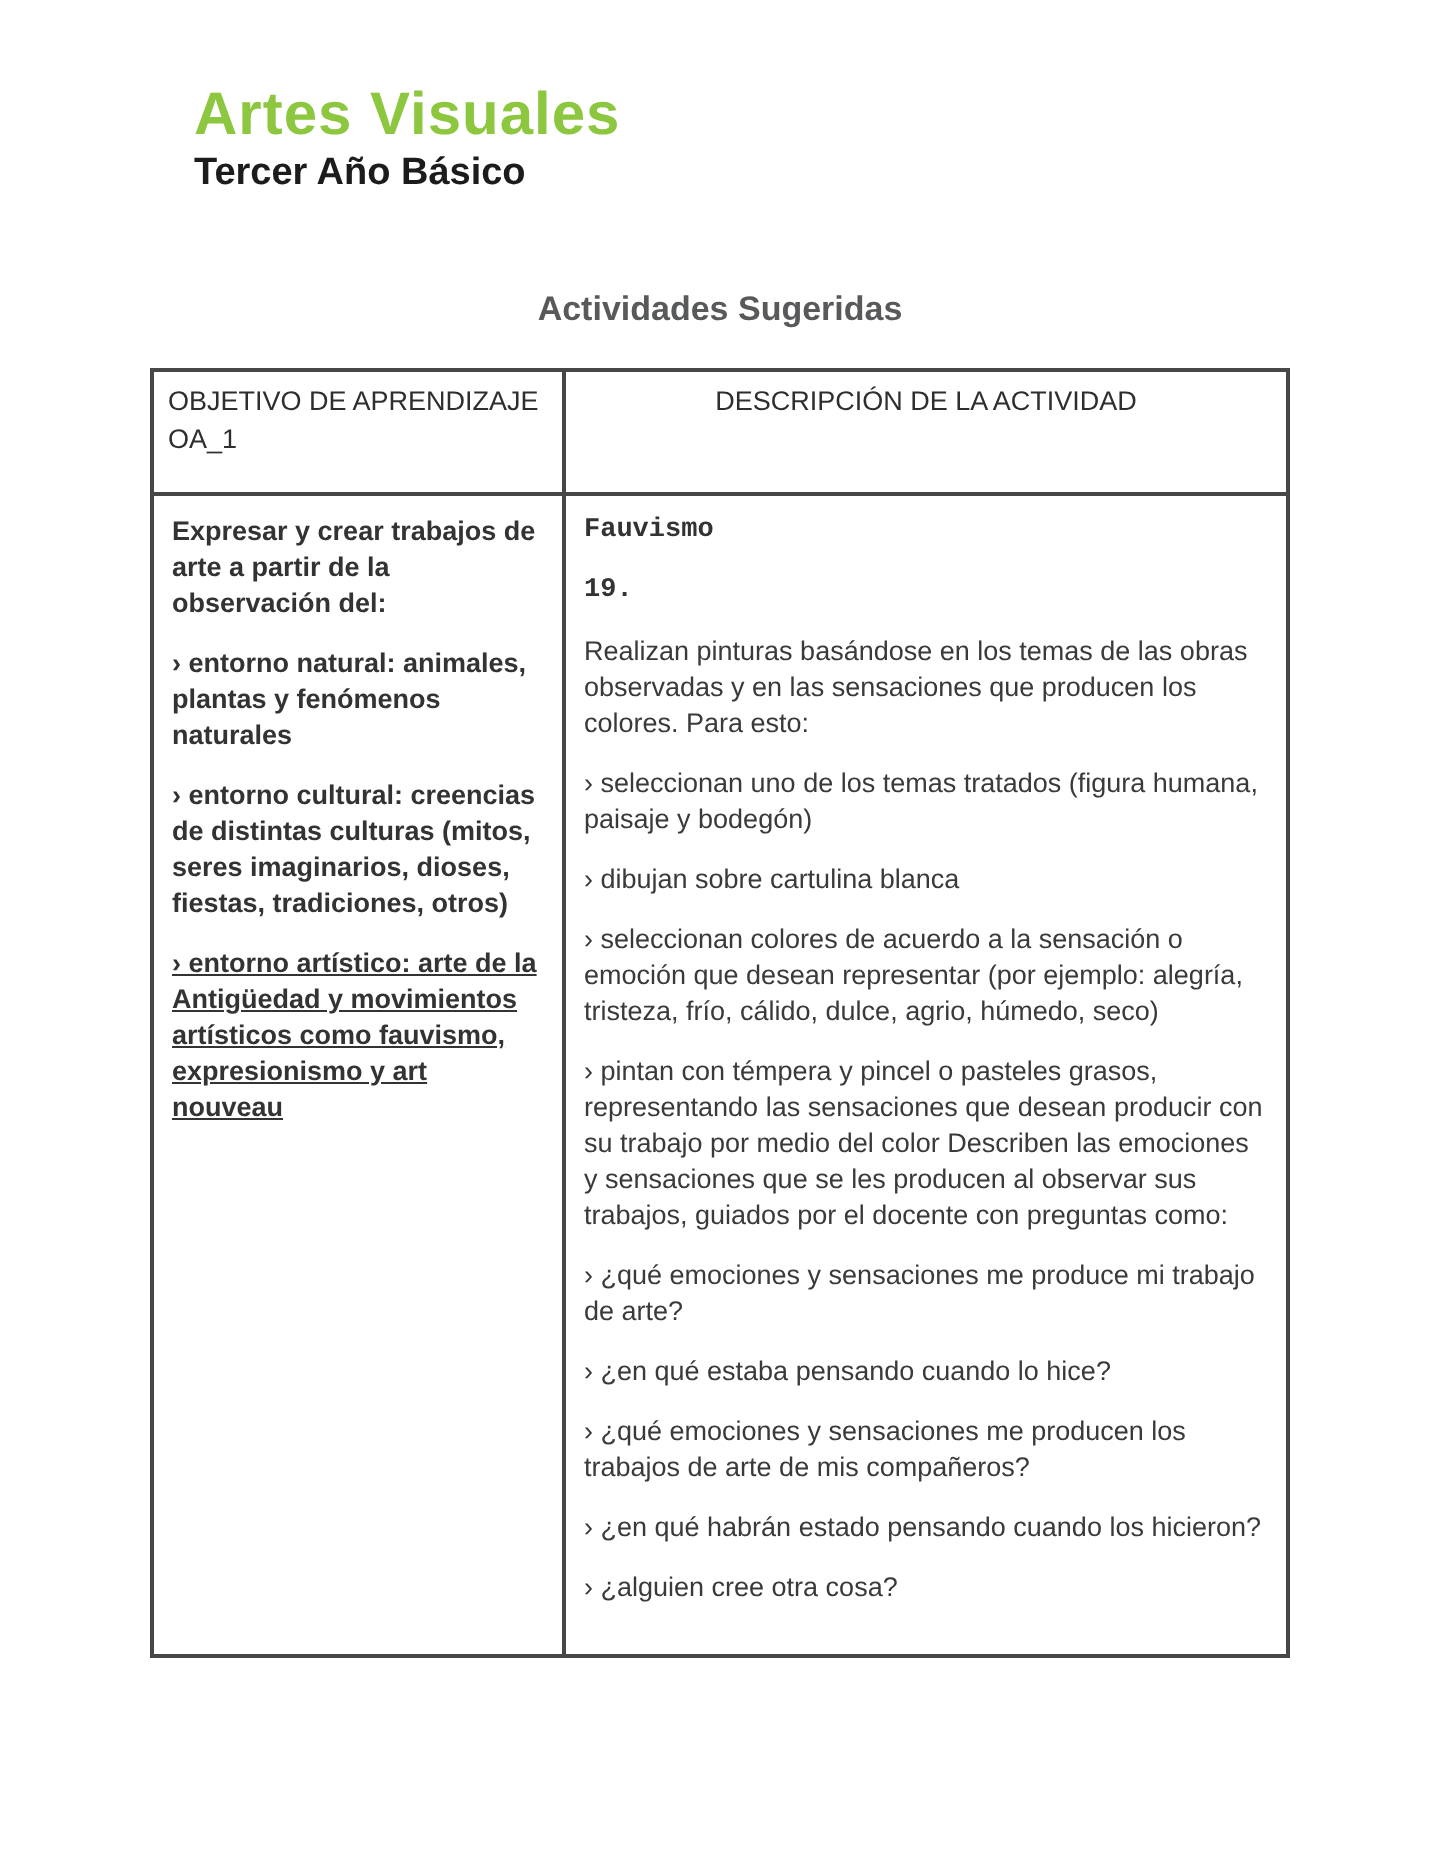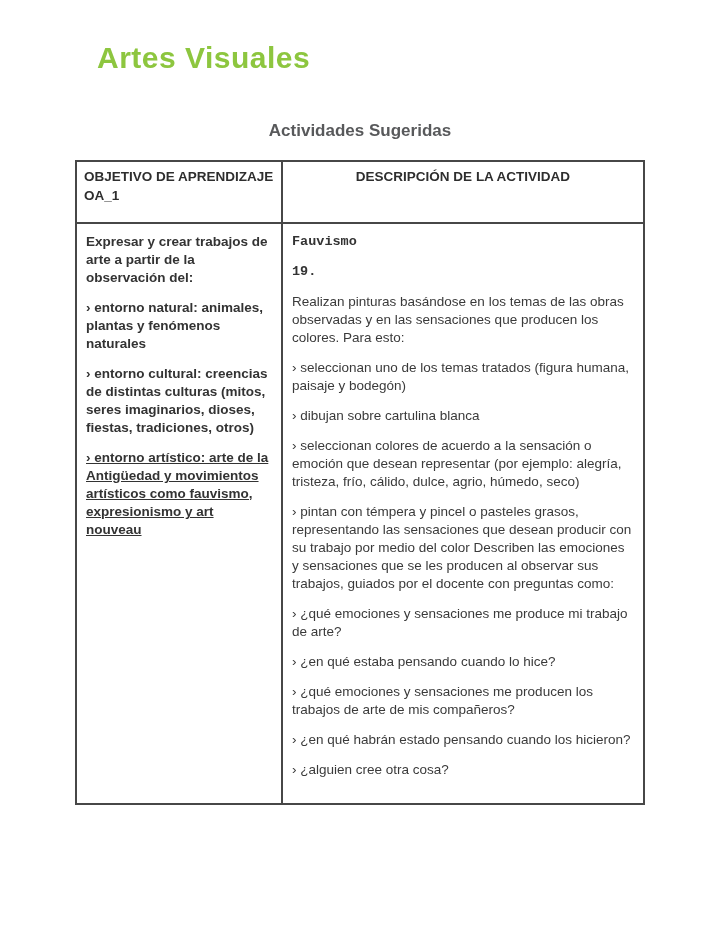--- a/index.html
+++ b/index.html
@@ -58,21 +58,21 @@
   }
   .activity-table th, .activity-table td {
     border: 2px solid #474747;
     vertical-align: top;
   }
   .activity-table th {
     font-size: 13.5px;
     line-height: 19px;
     color: #2e2e2e;
     padding: 5px 7px 17px;
-    font-weight: bold;
+    font-weight: normal;
   }
   th.col-obj  { width: 190px; text-align: left; }
   th.col-desc { text-align: center; }
   .activity-table td {
     font-size: 13.5px;
     line-height: 18px;
     color: #3a3a3a;
     padding: 9px 9px 24px;
   }
   td.objective-cell { font-weight: bold; color: #333333; }
@@ -83,20 +83,21 @@
   .underlined { text-decoration: underline; }
 </style>
 </head>
 <body>
 
 <div class="page">
 
   <header class="doc-header">
     <div class="doc-header-left">
       <h1 class="course-title" style="color: rgb(141, 198, 63);">Artes Visuales</h1>
+      <h2 class="grade-subtitle">Tercer Año Básico</h2>
     </div>
   </header>
 
   <h3 class="section-title">Actividades Sugeridas</h3>
 
   <table class="activity-table">
     <thead>
       <tr>
         <th class="col-obj">OBJETIVO DE APRENDIZAJE OA_1</th>
         <th class="col-desc">DESCRIPCIÓN DE LA ACTIVIDAD</th>

